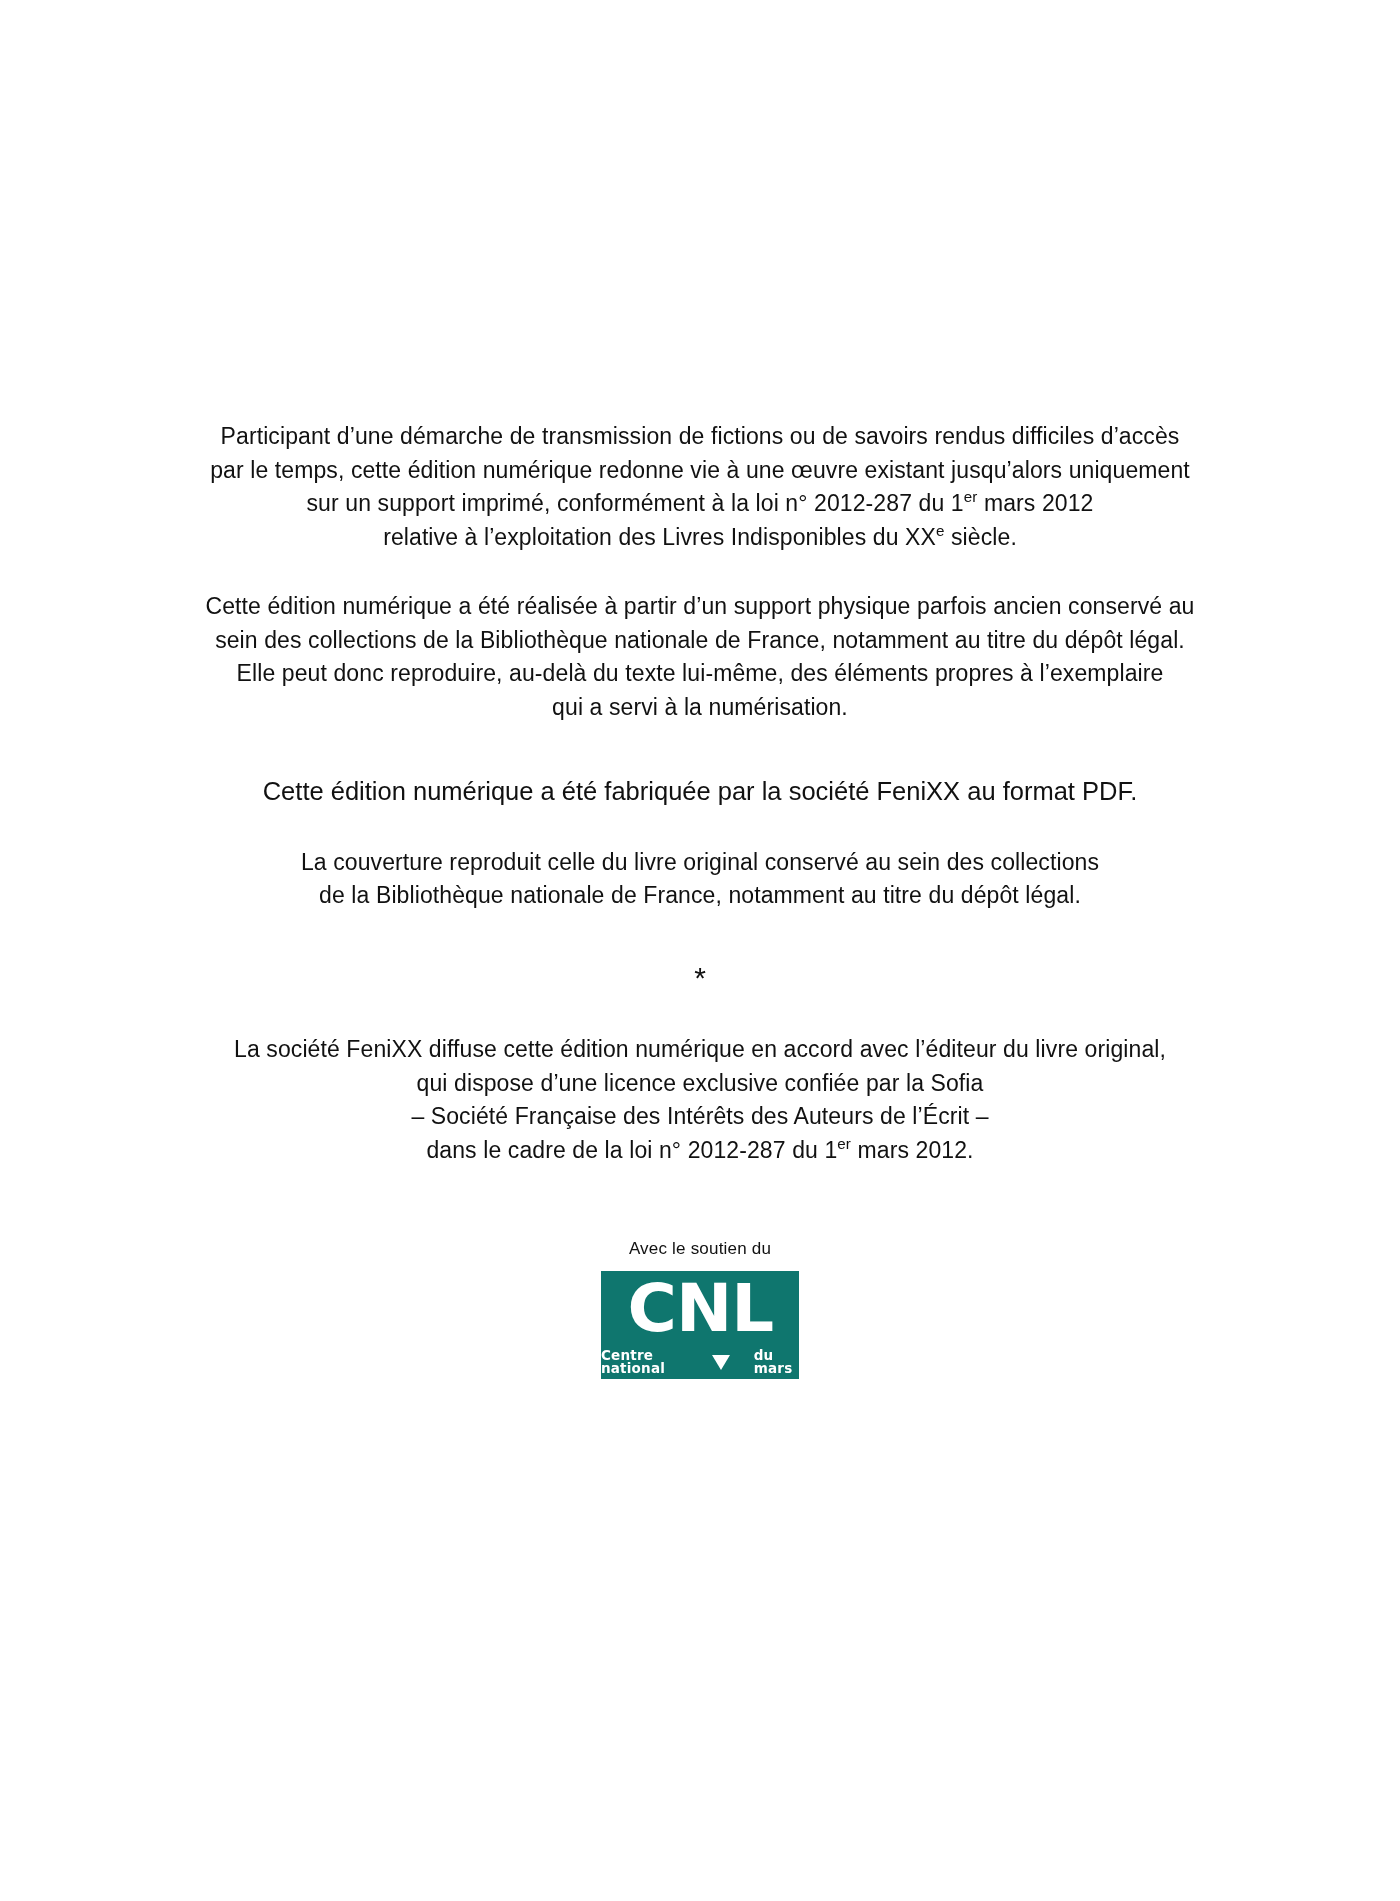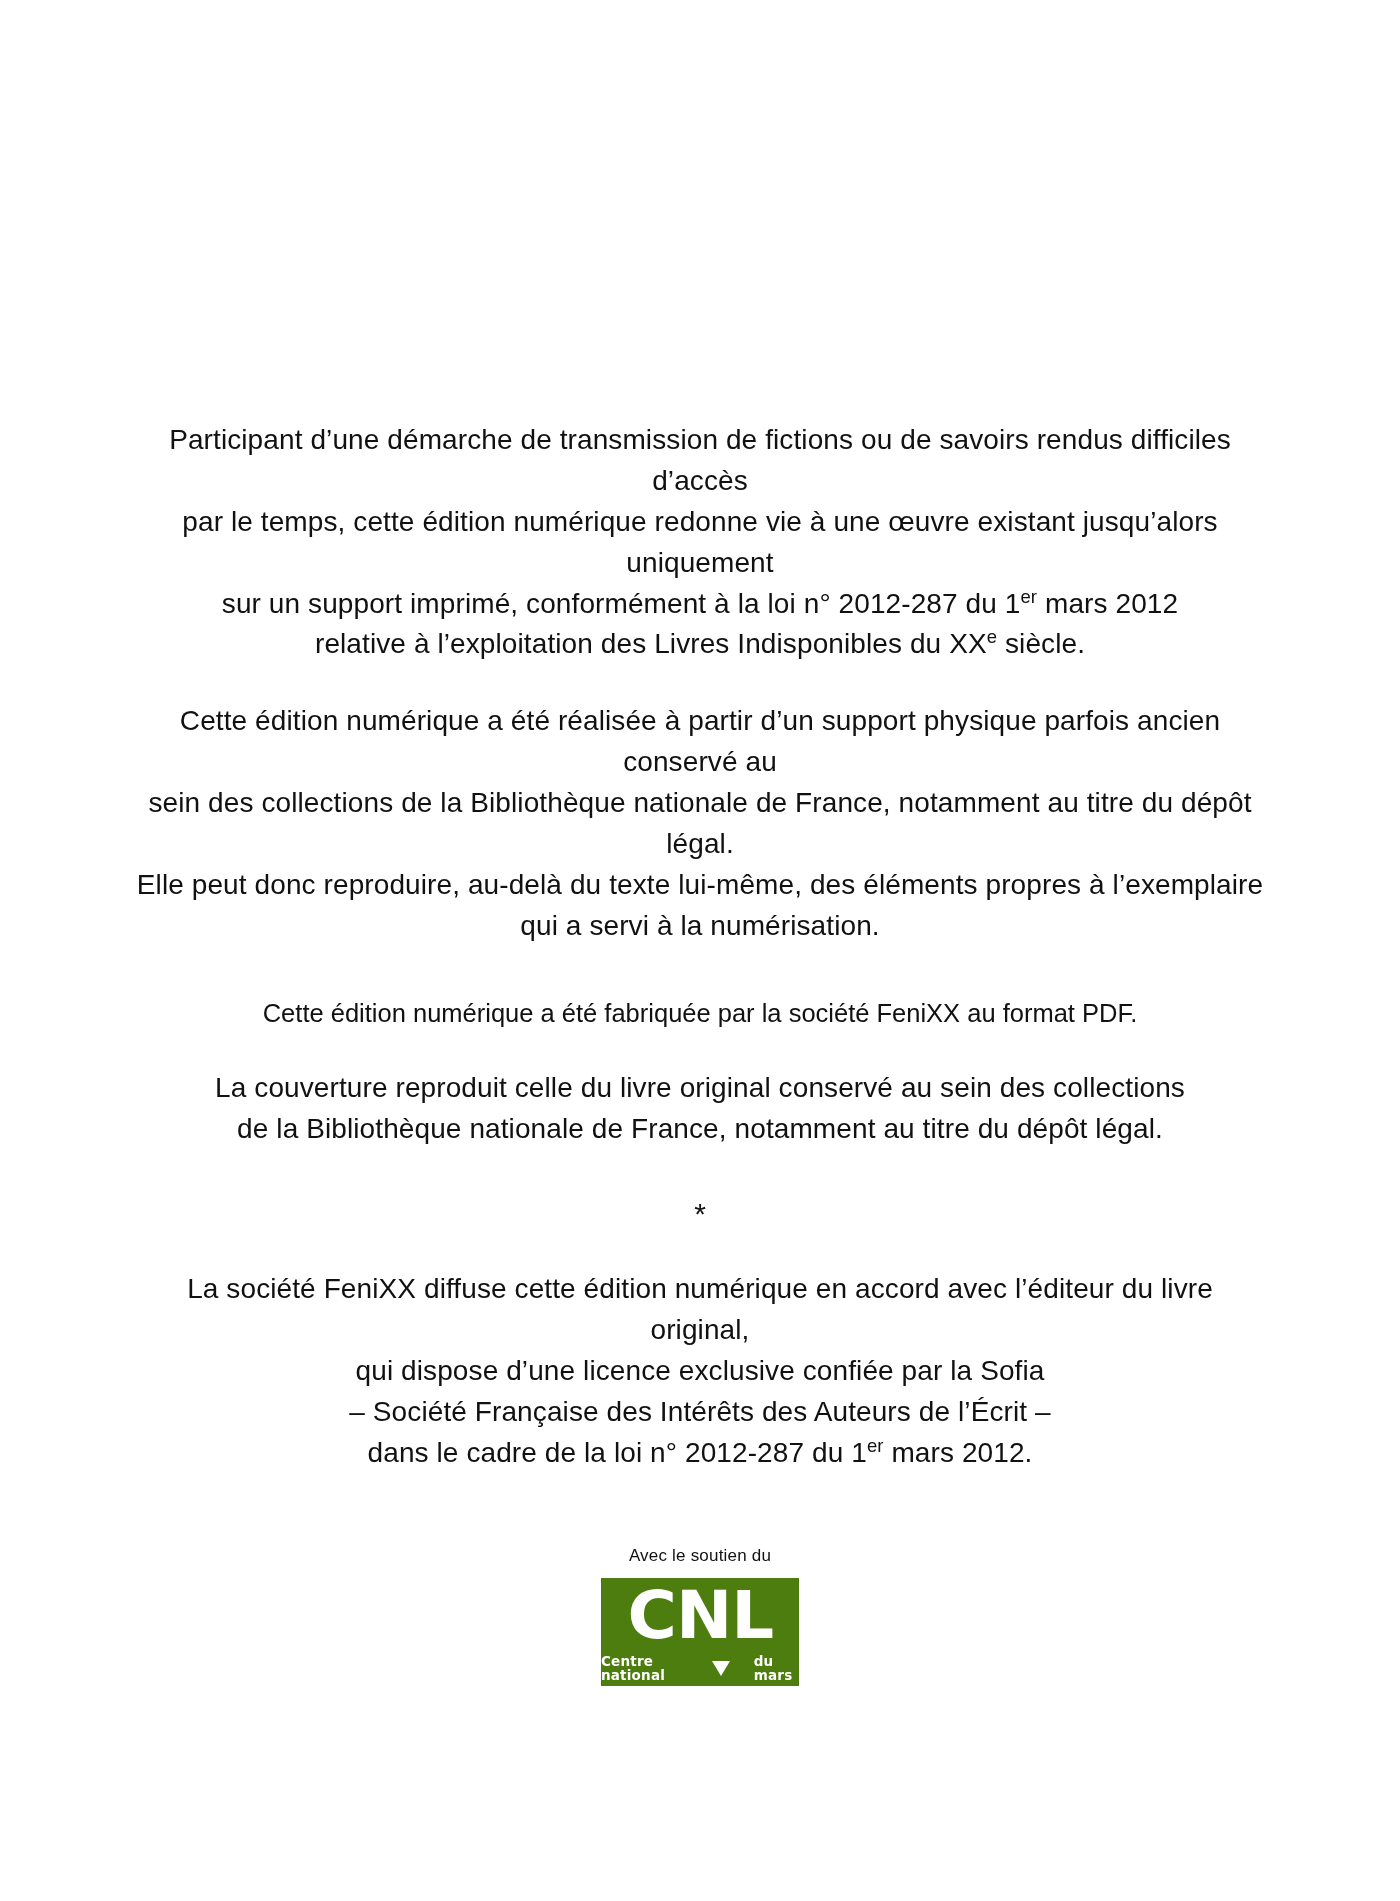--- a/index.html
+++ b/index.html
@@ -28,21 +28,21 @@
     left: 0;
     right: 0;
     top: 420px;
     display: flex;
     flex-direction: column;
     align-items: center;
   }
   .para {
     width: 1130px;
     text-align: center;
-    font-size: 28px;
+    font-size: 23px;
     line-height: 1.46;
     letter-spacing: 0.1px;
     margin: 0 0 36px 0;
     white-space: pre-line;
   }
   .para-single {
     width: 1130px;
     text-align: center;
     font-size: 25.5px;
     line-height: 1.46;
@@ -68,21 +68,21 @@
     align-items: center;
   }
   .support-label {
     font-size: 17px;
     letter-spacing: 0.2px;
     margin-bottom: 12px;
   }
   .cnl-logo {
     width: 198px;
     height: 108px;
-    background: #4d7c0f;
+    background: #0f766e;
     position: relative;
     display: block;
   }
   .cnl-top {
     position: absolute;
     left: 0;
     right: 0;
     top: 0;
     height: 76px;
     display: flex;

